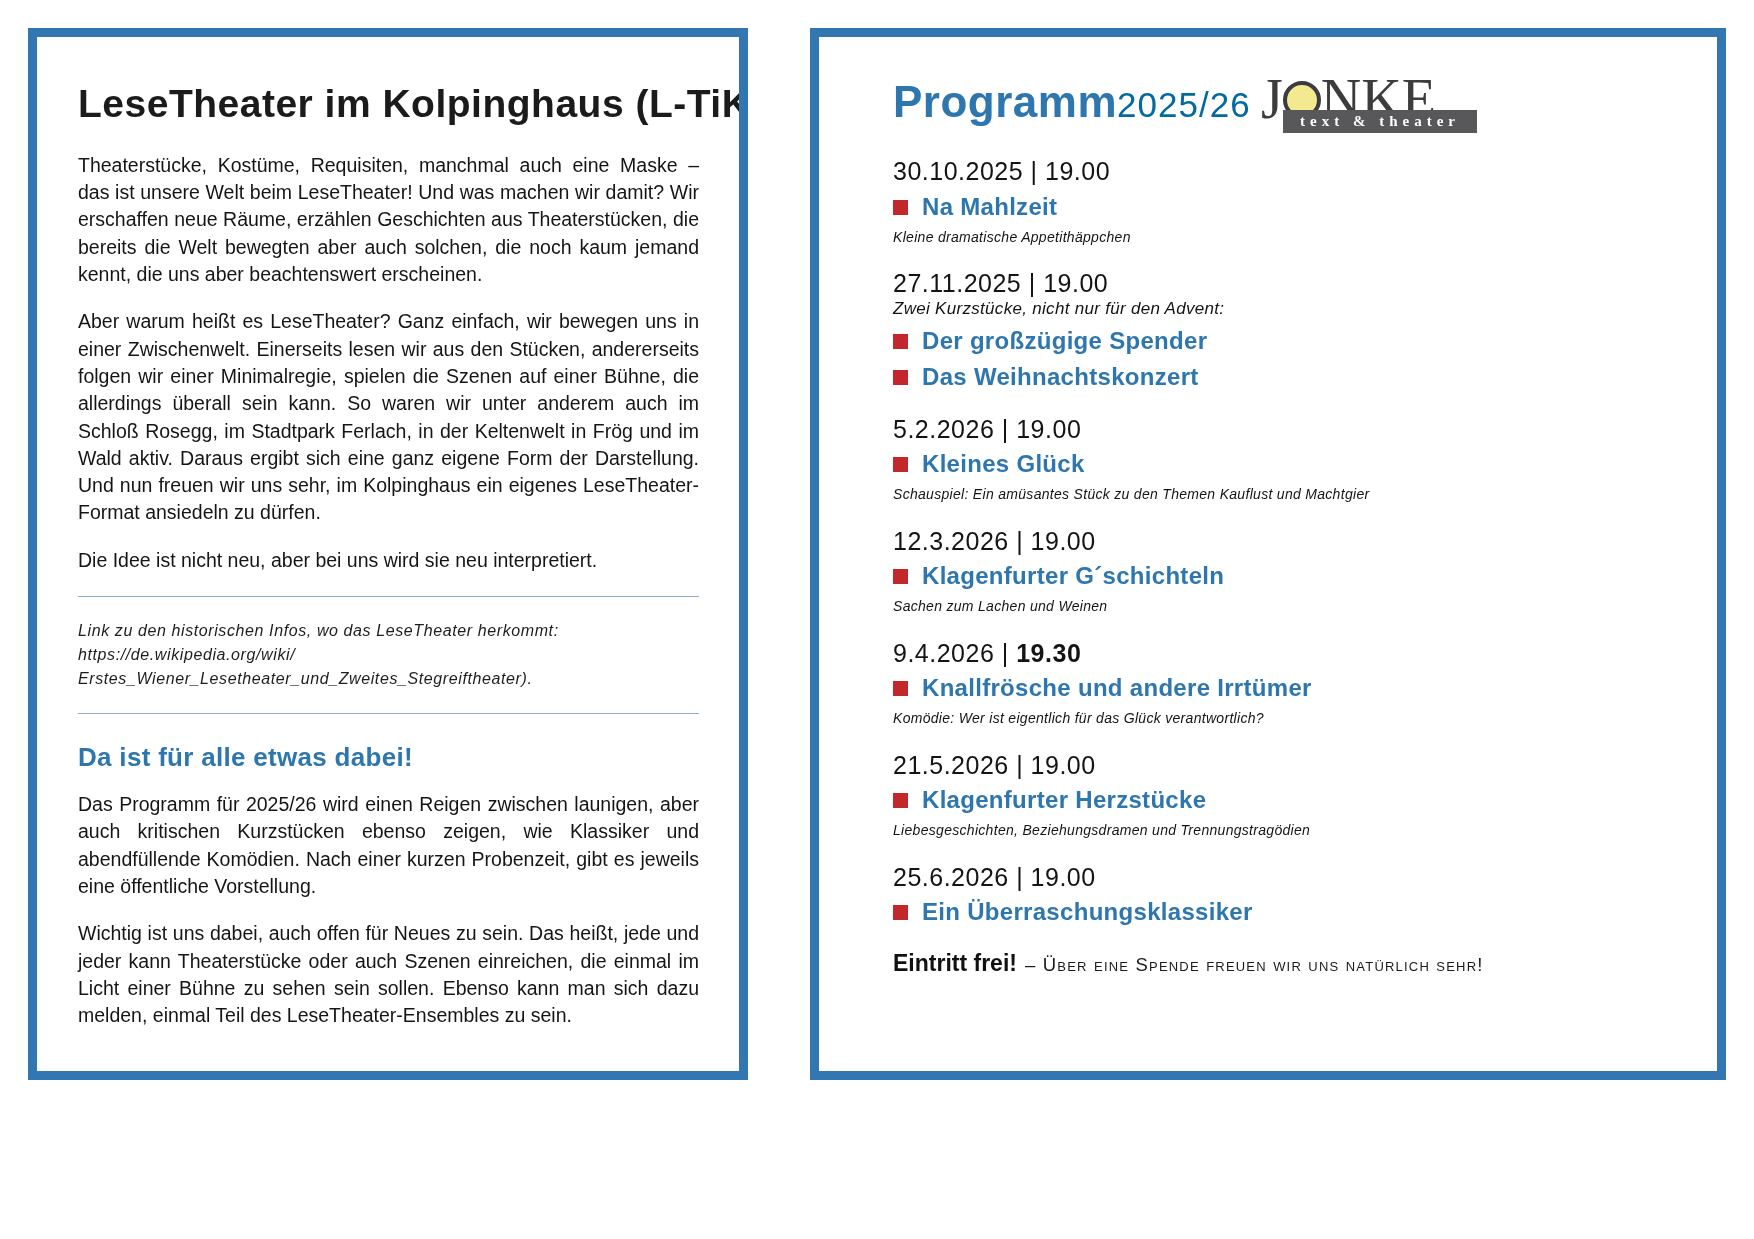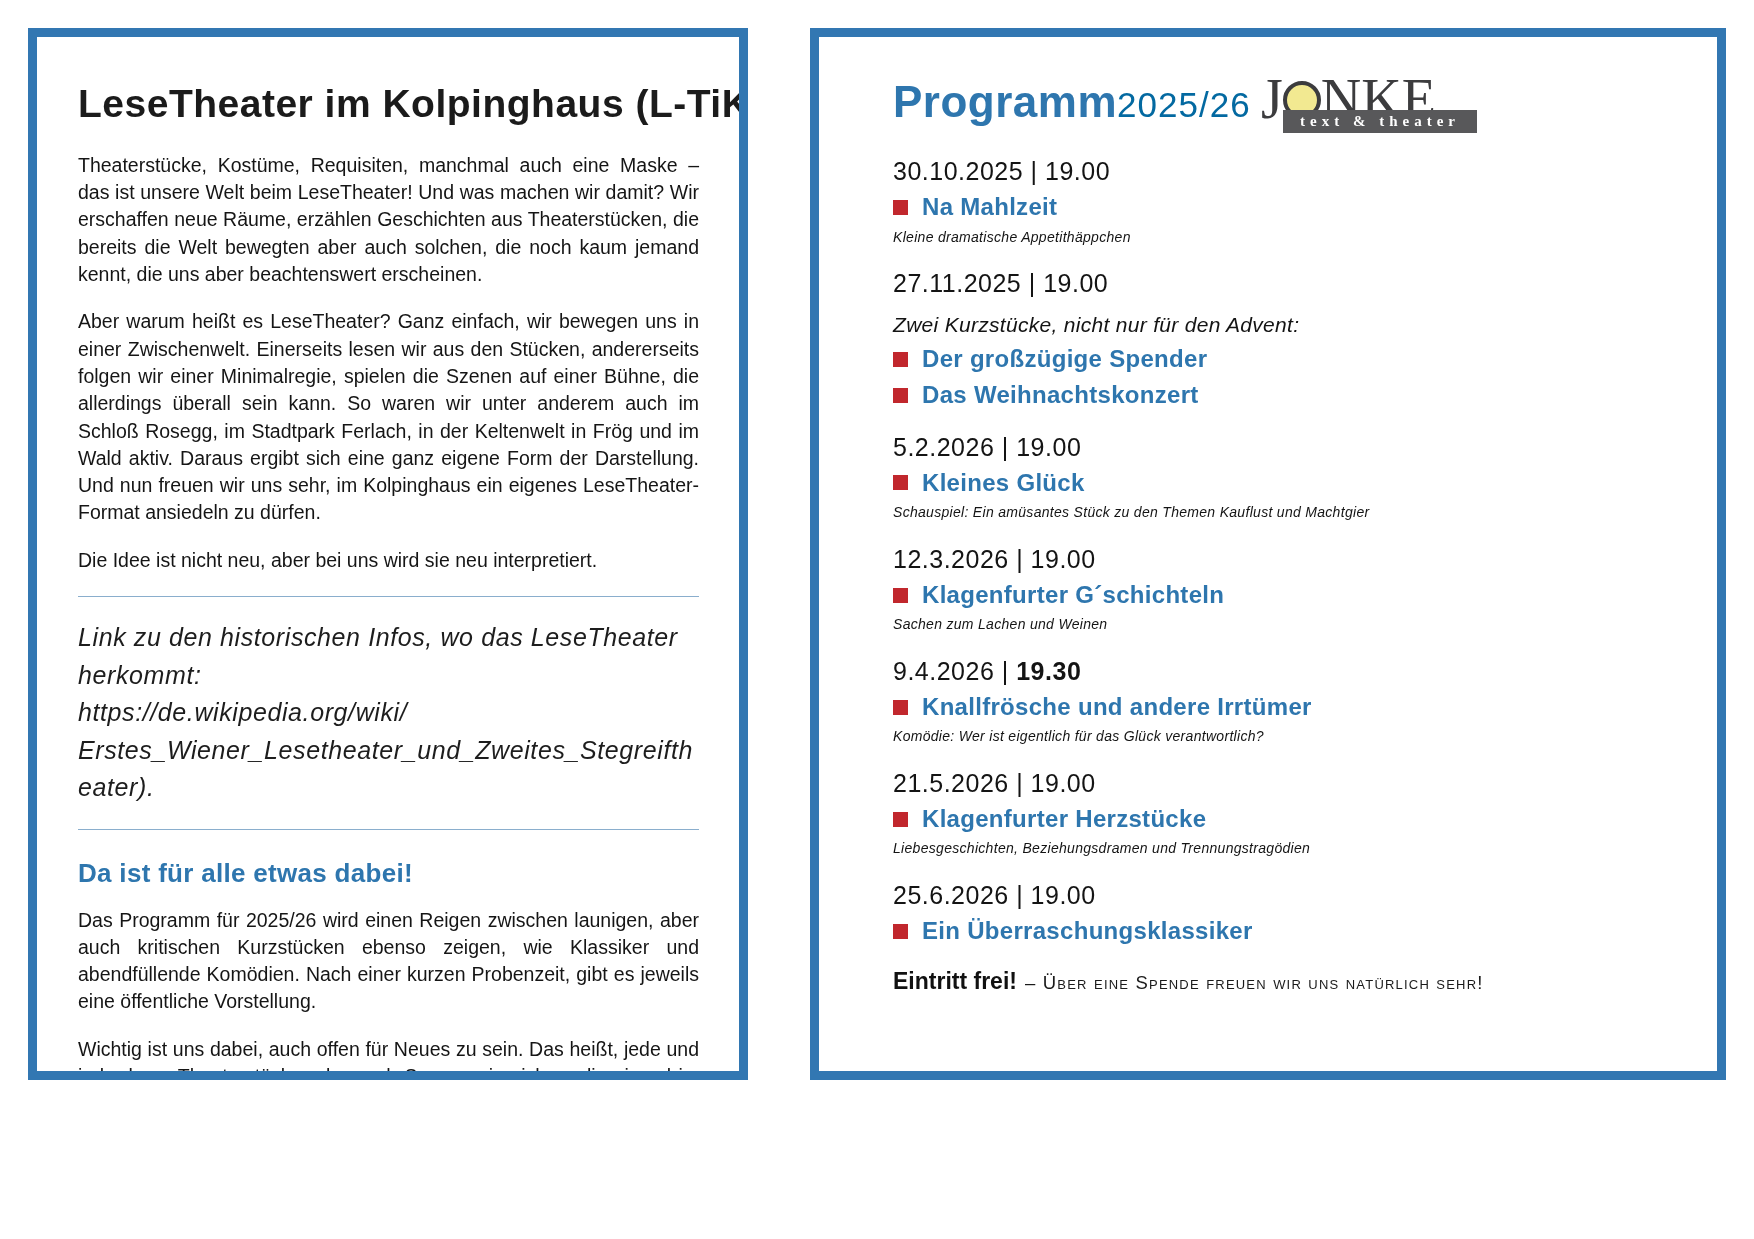--- a/index.html
+++ b/index.html
@@ -28,21 +28,21 @@
   
   .lt-title{
     font-size:39px;font-weight:700;letter-spacing:.5px;line-height:1.1;
     margin:0 0 26px 0;color:#1b1b1b;white-space:nowrap;
   }
   .body-text{
     font-size:19.5px;line-height:1.4;text-align:justify;
     margin:0 0 20px 0;color:#151515;
   }
   .rule{border:none;border-top:1.5px solid var(--rule-blue);margin:22px 0;}
-  .link-note{font-style:italic;font-size:25px;line-height:1.5;letter-spacing:.6px;color:#1d1d1d;}
+  .link-note{font-style:italic;font-size:16px;line-height:1.5;letter-spacing:.6px;color:#1d1d1d;}
   .link-note .url{word-break:break-all;}
   .subheading{
     color:var(--accent-blue);font-size:26px;font-weight:bold;
     letter-spacing:.3px;margin:28px 0 18px 0;
   }
 
   
   .prog-header{display:flex;justify-content:space-between;align-items:flex-start;margin-bottom:24px;}
   .prog-title-row{white-space:nowrap;}
   .prog-title{color:var(--accent-blue);font-size:44px;font-weight:bold;letter-spacing:.5px;}
@@ -60,21 +60,21 @@
   .logo-band{
     position:relative;margin:-16px 0 0 22px;width:194px;
     background:var(--logo-band-gray);color:#fff;
     font-family:"Liberation Serif", serif;font-size:15px;font-weight:bold;
     letter-spacing:5px;text-align:center;padding:3px 2px;white-space:nowrap;
   }
 
   .event{margin-bottom:23px;}
   .event-date{font-size:25px;letter-spacing:.5px;line-height:1.15;color:#141414;}
   .event-date .time-bold{font-weight:bold;}
-  .event-note{font-style:italic;font-size:21px;line-height:1.3;margin-top:13px;letter-spacing:.3px;}
+  .event-note{font-style:italic;font-size:17px;line-height:1.3;margin-top:0;letter-spacing:.3px;}
   .event-title-row{display:flex;align-items:center;gap:14px;margin-top:7px;}
   .bullet{width:15px;height:15px;background:var(--bullet-red);flex:0 0 auto;}
   .event-title{color:var(--accent-blue);font-weight:bold;font-size:24px;letter-spacing:.3px;line-height:1.2;}
   .event-subtitle{font-style:italic;font-size:14px;line-height:1.32;margin-top:6px;letter-spacing:.3px;}
 
   .free-line{margin-top:8px;white-space:nowrap;}
   .free-label{font-weight:bold;font-size:23px;color:#111;}
   .free-note{font-size:18.5px;font-variant:small-caps;letter-spacing:1.2px;margin-left:8px;color:#1a1a1a;}
 </style>
 </head>

